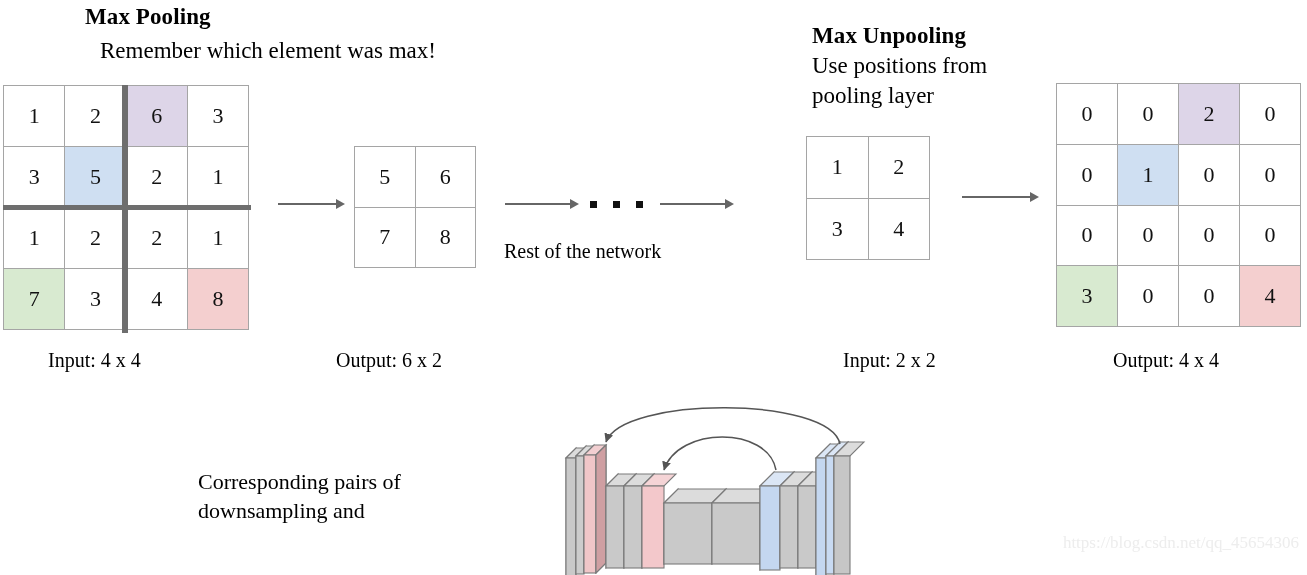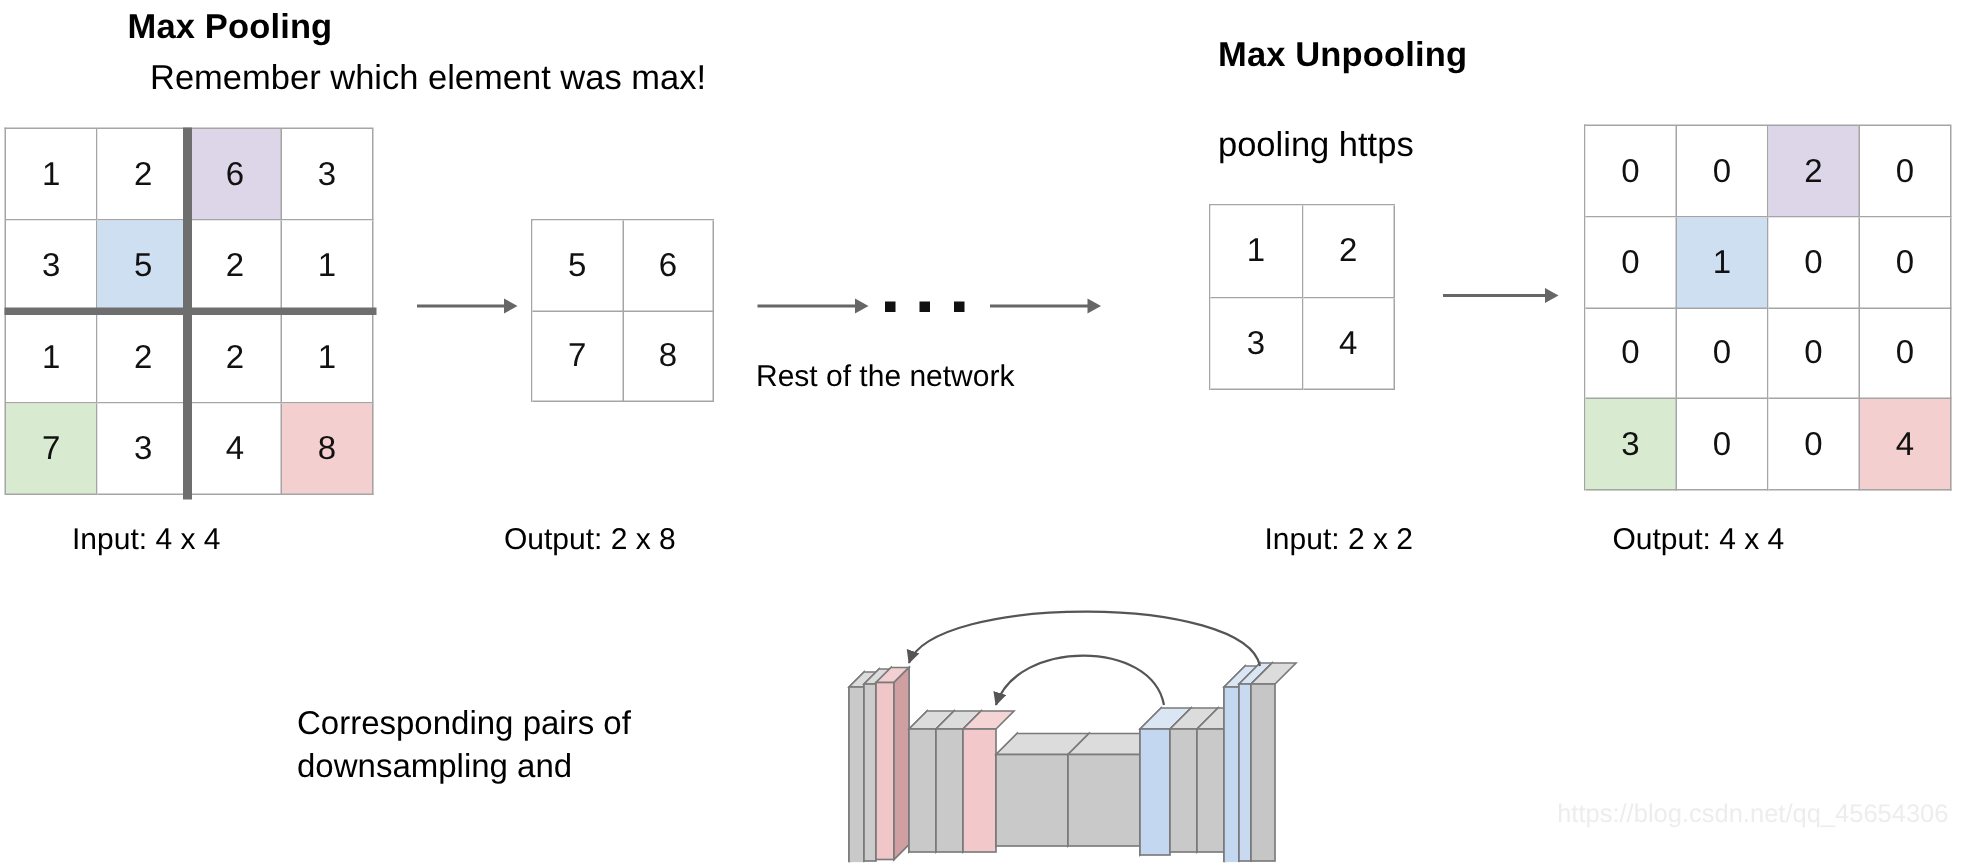--- a/index.html
+++ b/index.html
@@ -10,20 +10,21 @@
   body {
     font-family: "Liberation Sans", sans-serif;
     color: #000000;
   }
   #stage {
     position: relative;
     width: 1307px;
     height: 575px;
     background: #ffffff;
     overflow: hidden;
+    font-family: Liberation Serif, serif;
   }
 
   
   .txt {
     position: absolute;
     white-space: pre;
     color: #000000;
     line-height: 1.16;
   }
   .hdr-bold {
@@ -196,39 +197,40 @@
     <div class="shaft" style="width:59px;"></div>
     <div class="head" style="left:58px;"></div>
   </div>
 
   <div class="grid outer" id="grid-output2">
     <div class="cell">5</div>
     <div class="cell">6</div>
     <div class="cell">7</div>
     <div class="cell">8</div>
   </div>
-  <div class="txt caption" style="left:336px; top:349px;">Output: 2 x 8</div>
+  <div class="txt caption" style="left:336px; top:349px;">Output: 6 x 2</div>
 
   <div class="arrow" style="left:505px; top:197px; width:75px;">
     <div class="shaft" style="width:66px;"></div>
     <div class="head" style="left:65px;"></div>
   </div>
   <div class="dots" style="left:590px; top:201px;">
     <i></i>
     <i></i>
     <i></i>
   </div>
   <div class="arrow" style="left:660px; top:197px; width:75px;">
     <div class="shaft" style="width:66px;"></div>
     <div class="head" style="left:65px;"></div>
   </div>
   <div class="txt caption" style="left:504px; top:240px;">Rest of the network</div>
 
   <div class="txt hdr-bold" style="left:812px; top:23px;">Max Unpooling</div>
-  <div class="txt hdr-sub" style="left:812px; top:83px;">pooling https</div>
+  <div class="txt hdr-sub" style="left:812px; top:53px;">Use positions from</div>
+  <div class="txt hdr-sub" style="left:812px; top:83px;">pooling layer</div>
 
   <div class="grid outer" id="grid-input2">
     <div class="cell">1</div>
     <div class="cell">2</div>
     <div class="cell">3</div>
     <div class="cell">4</div>
   </div>
   <div class="txt caption" style="left:803px; top:349px;margin-left:40px;">Input: 2 x 2</div>
 
   <div class="arrow" style="left:962px; top:190px; width:78px;">
@@ -250,21 +252,21 @@
     <div class="cell">0</div>
     <div class="cell">0</div>
     <div class="cell">0</div>
     <div class="cell">0</div>
 
     <div class="cell" style="background:#d8ead0;">3</div>
     <div class="cell">0</div>
     <div class="cell">0</div>
     <div class="cell" style="background:#f4cfcf;">4</div>
   </div>
-  <div class="txt caption" style="left:1075px; top:349px;">Output: 4 x 4</div>
+  <div class="txt caption" style="left:1113px; top:349px;">Output: 4 x 4</div>
 
   <div class="txt netlabel" style="left:198px; top:496px;">downsampling and</div>
   <div class="txt netlabel" style="left:198px; top:467px;">Corresponding pairs of</div>
 
   <svg id="network-diagram" width="420" height="177" viewBox="0 0 420 177">
     <defs>
       <marker id="ahead" markerWidth="7" markerHeight="7" refX="5.6" refY="3" orient="auto" markerUnits="strokeWidth">
         <path d="M0,0 L6,3 L0,6 z" fill="#555"></path>
       </marker>
     </defs>

